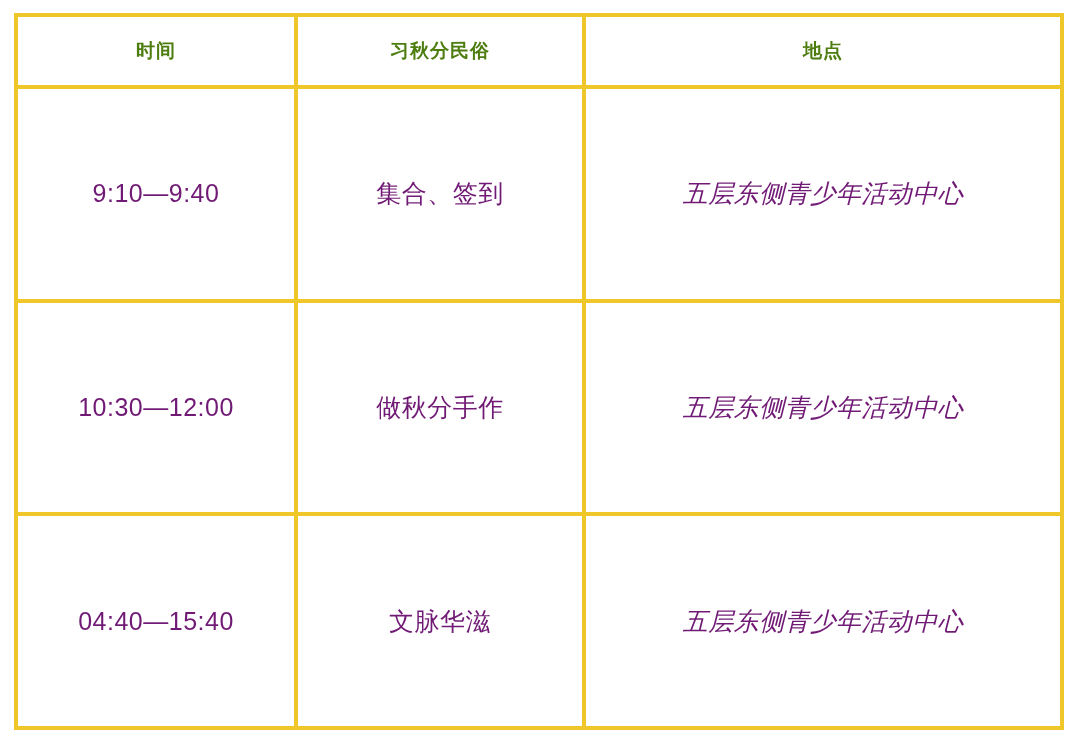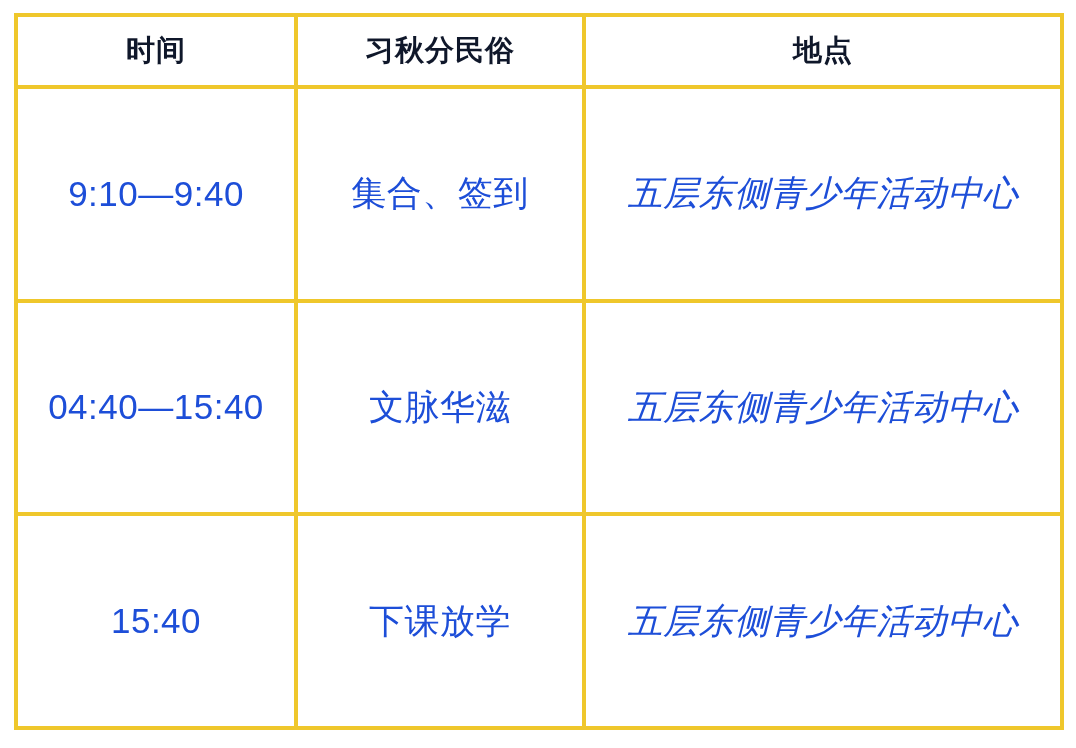--- a/index.html
+++ b/index.html
@@ -41,30 +41,30 @@
     border: 4px solid #efc72b;
     background: #ffffff;
     text-align: center;
     vertical-align: middle;
     padding: 0 6px;
     box-sizing: border-box;
   }
 
   tr.header-row th {
     height: 72px;
-    color: #0f172a;
-    font-size: 29px;
+    color: #4d7c0f;
+    font-size: 19px;
     font-weight: bold;
     letter-spacing: 1px;
   }
 
   tr.body-row td {
     height: 92px;
-    color: #1d4ed8;
-    font-size: 35px;
+    color: #701a75;
+    font-size: 25px;
     font-weight: normal;
     letter-spacing: 0.5px;
   }
 
   td.cell-time {
     font-size: 26px;
     letter-spacing: 0.2px;
   }
 
   td.cell-course {
@@ -102,31 +102,31 @@
 
     <tbody>
 
       <tr class="body-row">
         <td class="cell-time">9:10—9:40</td>
         <td class="cell-course">集合、签到</td>
         <td class="cell-place">五层东侧青少年活动中心</td>
       </tr>
 
 
+      <tr class="body-row">
+        <td class="cell-time">10:30—12:00</td>
+        <td class="cell-course">做秋分手作</td>
+        <td class="cell-place">五层东侧青少年活动中心</td>
+      </tr>
 
 
 
       <tr class="body-row">
         <td class="cell-time">04:40—15:40</td>
         <td class="cell-course">文脉华滋</td>
         <td class="cell-place">五层东侧青少年活动中心</td>
       </tr>
 
-      <tr class="body-row">
-        <td class="cell-time">15:40</td>
-        <td class="cell-course">下课放学</td>
-        <td class="cell-place">五层东侧青少年活动中心</td>
-      </tr>
 
     </tbody>
   </table>
 
 </div>
 
 </body></html>

